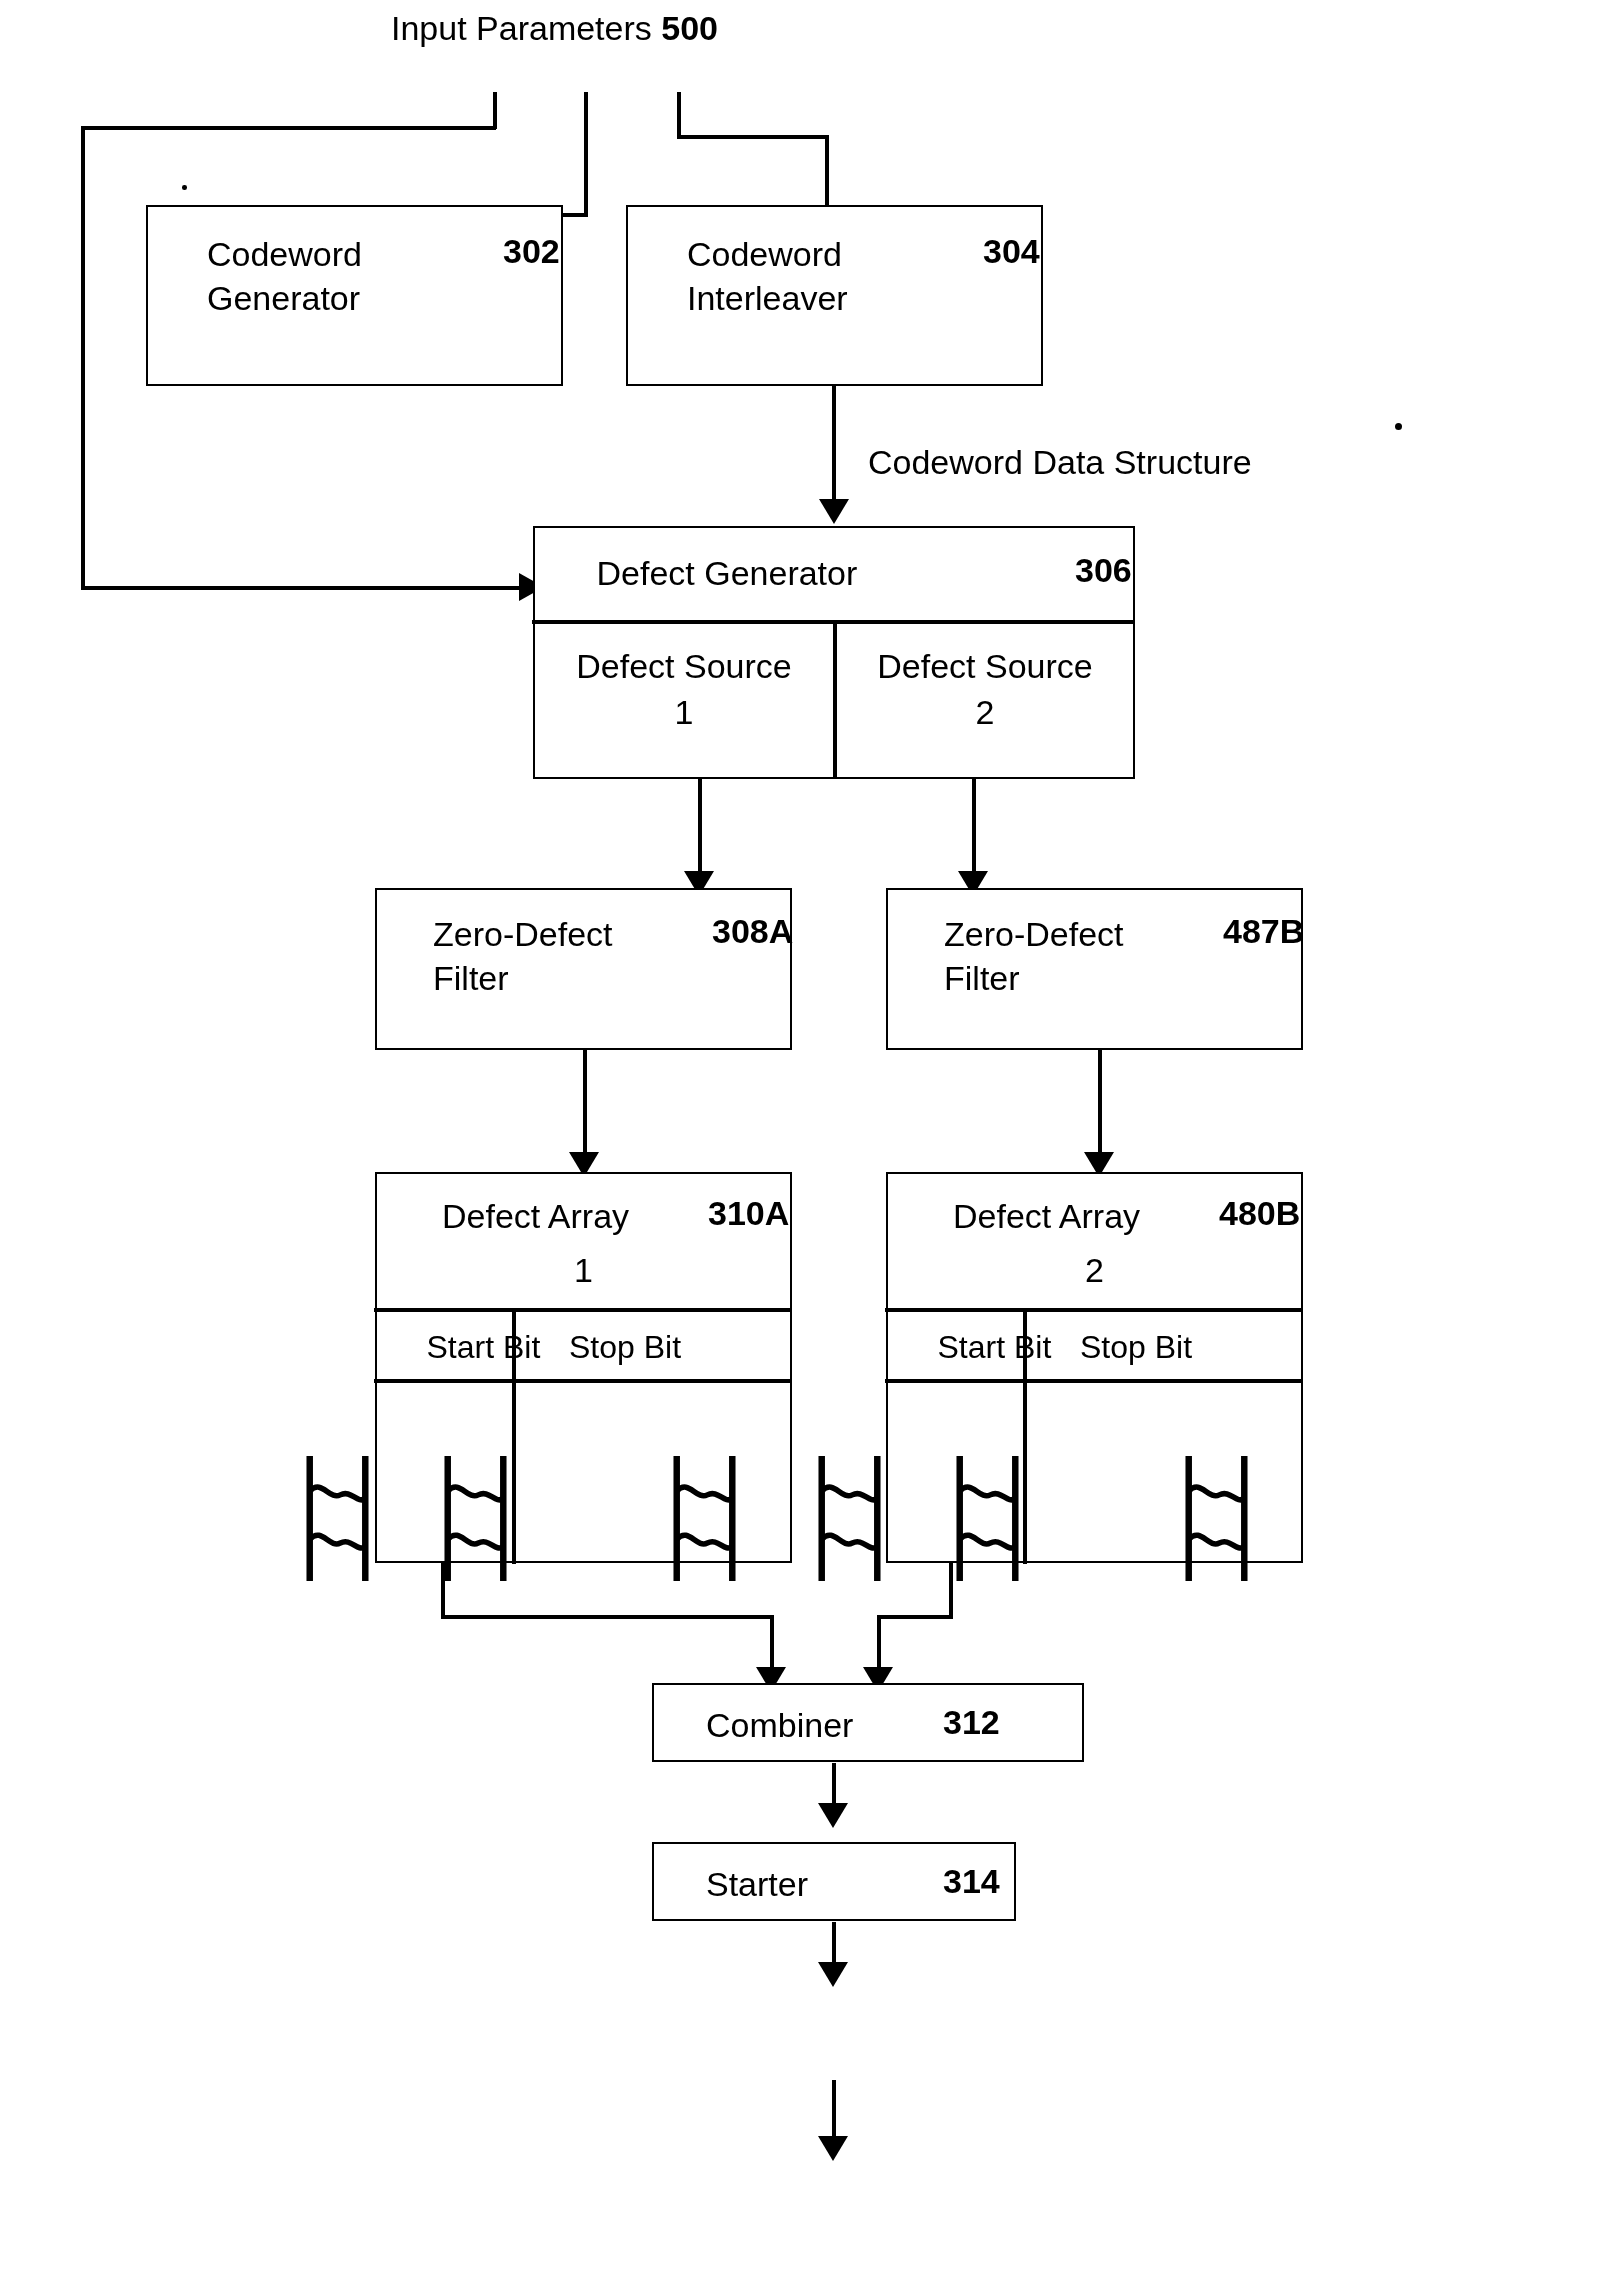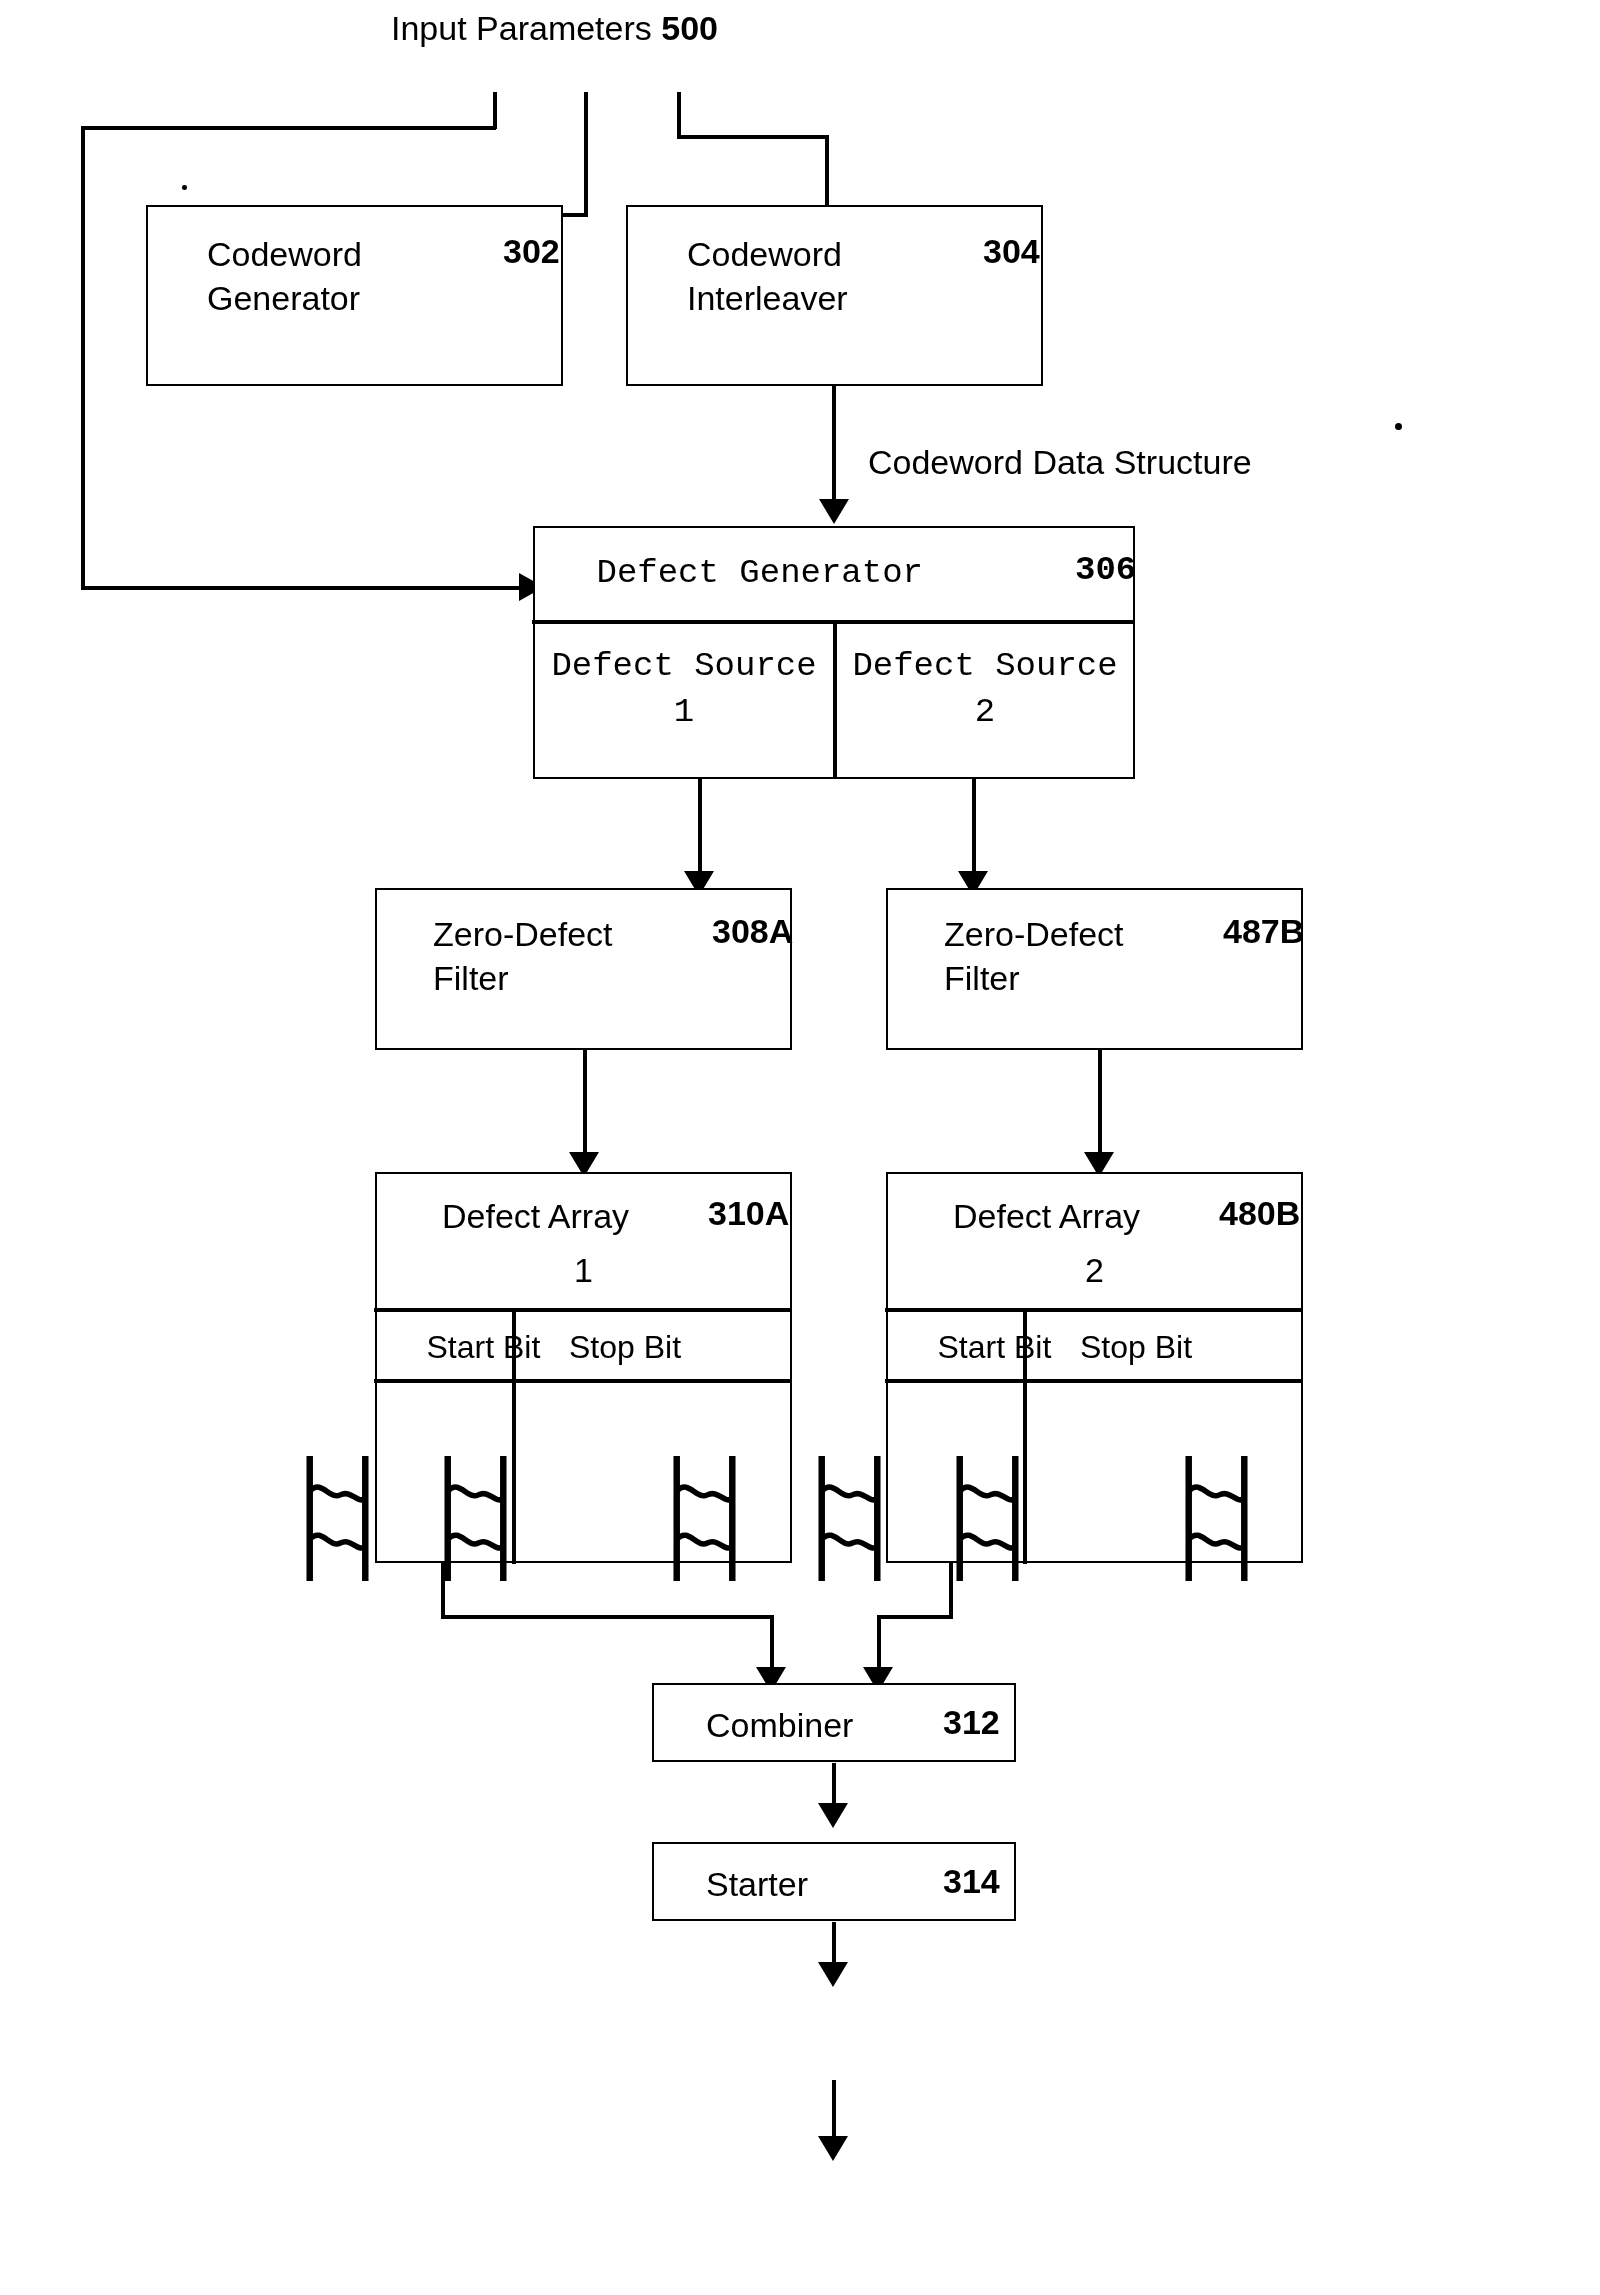--- a/index.html
+++ b/index.html
@@ -100,21 +100,21 @@
   <div class="box" style="left:626px;top:205px;width:417px;height:181px;">
     <div class="boxtext t-box" style="left:27px;top:25px;">Codeword
 Interleaver</div>
     <div class="boxtext t-num" style="left:323px;top:25px;">304</div>
   </div>
 
   <div class="vline" style="left:832px;top:386px;height:115px;"></div>
   <div class="arrow-down" style="left:819px;top:499px;"></div>
   <div class="lbl t-box" style="left:868px;top:440px;text-align:center;">Codeword Data Structure</div>
 
-  <div class="box" style="left:533px;top:526px;width:602px;height:253px;font-family:Liberation Mono, monospace;">
+  <div class="box" style="left:533px;top:526px;width:602px;height:253px;">
     <div class="boxtext t-box" style="left:29.5px;top:23px;">Defect Generator</div>
     <div class="boxtext t-num" style="left:508px;top:23px;">306</div>
 
     <div class="hline" style="left:-2.8px;top:92px;width:602px;"></div>
 
     <div class="vline" style="left:298px;top:92px;height:158px;"></div>
 
     <div style="position:absolute;left:0px;top:92px;width:298px;height:158px;">
       <div class="cell-ctr t-box" style="top:24px;">Defect Source</div>
       <div class="cell-ctr t-box" style="top:70px;">1</div>
@@ -229,21 +229,21 @@
   <div class="vline" style="left:441px;top:1563px;height:55px;"></div>
   <div class="hline" style="left:441px;top:1615px;width:332px;"></div>
   <div class="vline" style="left:770px;top:1615px;height:54px;"></div>
   <div class="arrow-down" style="left:756px;top:1667px;"></div>
 
   <div class="vline" style="left:949px;top:1563px;height:55px;"></div>
   <div class="hline" style="left:877px;top:1615px;width:76px;"></div>
   <div class="vline" style="left:877px;top:1615px;height:54px;"></div>
   <div class="arrow-down" style="left:863px;top:1667px;"></div>
 
-  <div class="box" style="left:652px;top:1683px;width:364px;height:79px;">
+  <div class="box" style="left:652px;top:1683px;width:432px;height:79px;">
     <div class="boxtext t-box" style="left:20px;top:17.5px;">Combiner</div>
     <div class="boxtext t-num" style="left:257px;top:17.5px;">312</div>
   </div>
 
   <div class="vline" style="left:832px;top:1763px;height:42px;"></div>
   <div class="arrow-down" style="left:818px;top:1803px;"></div>
 
   <div class="box" style="left:652px;top:1842px;width:364px;height:79px;">
     <div class="boxtext t-box" style="left:20px;top:17.5px;">Starter</div>
     <div class="boxtext t-num" style="left:257px;top:17.5px;">314</div>

